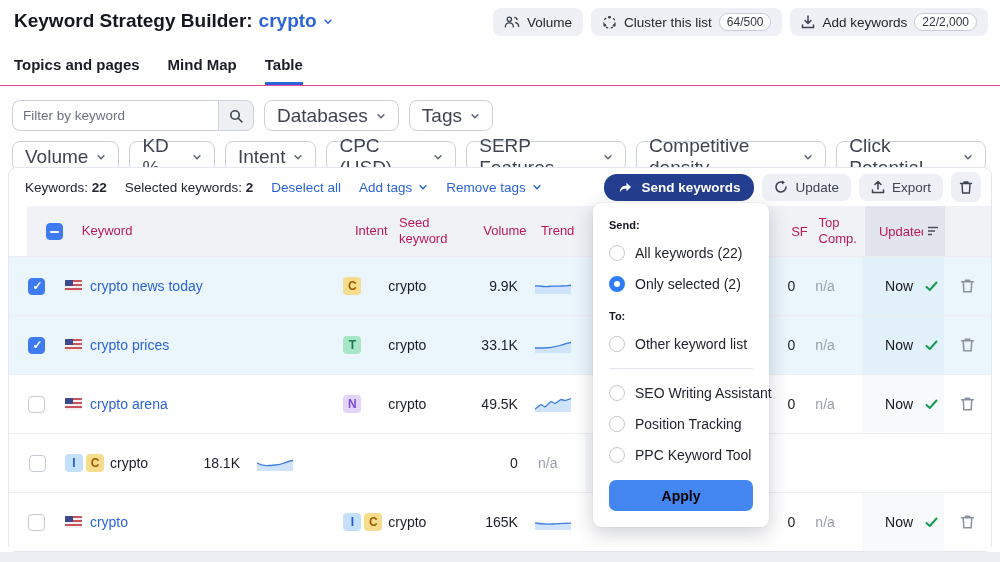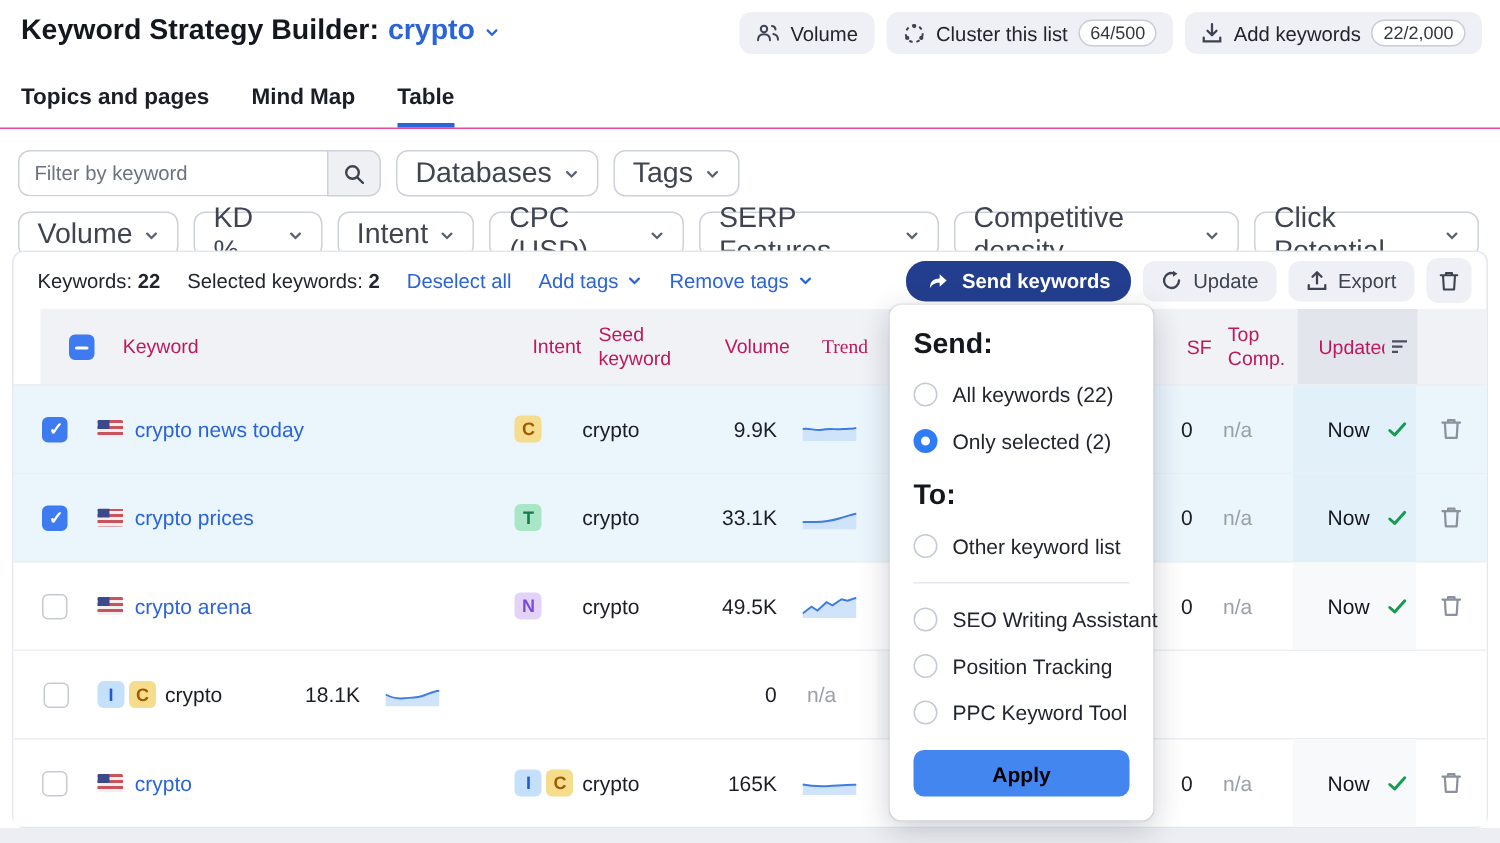--- a/index.html
+++ b/index.html
@@ -81,21 +81,21 @@
   .intent-C { background:#f6dc8d; color:#a05a00; }
   .intent-T { background:#a9e6c5; color:#157a52; }
   .intent-N { background:#e3d3f9; color:#7a4bd6; }
   .intent-I { background:#c5e0fb; color:#2159d6; }
 
   .spark { display:block; }
 
   
   .panel { position:absolute; left:593px; top:203px; width:176px; background:#fff; border-radius:8px;
            box-shadow:0 6px 20px rgba(30,35,60,.22), 0 0 1px rgba(30,35,60,.2); padding:16px 16px 16px 16px; z-index:50; }
-  .panel h4 { font-size:19px; color:#15171f; margin-bottom:14px; }
+  .panel h4 { font-size:11px; color:#15171f; margin-bottom:14px; }
   .opt { display:flex; align-items:center; gap:10px; font-size:14px; color:#23252e; margin-bottom:15px; cursor:pointer; }
   .radio { width:16px; height:16px; border-radius:50%; border:1.5px solid #c4c9d3; background:#fff; flex:0 0 auto; }
   .radio.sel { border:5px solid #2f7cf6; }
   .panel hr { border:none; border-top:1px solid #e4e7ee; margin:16px 0 16px 0; }
   .apply-btn { width:100%; height:31px; background:#4486f0; color:#000000; font-weight:bold; font-size:14px; border:none; border-radius:7px; font-family:inherit; cursor:pointer; margin-top:2px; }
 
   .bottom-strip { position:absolute; left:0; top:552px; width:1000px; height:10px; background:#edeef3; }
   svg { display:block; }
 </style>
 </head>
@@ -307,21 +307,21 @@
     </div>
 
     <div class="thead">
       <div class="col-check">
           <span class="cb indet"></span>
         </div>
       <div class="col-keyword hl">Keyword</div>
       <div class="col-intent hl">Intent</div>
       <div class="col-seed hl" style="width:75px; max-width:75px; padding-right:14px;">Seed keyword</div>
       <div class="col-volume hl">Volume</div>
-      <div class="col-trend hl" style="justify-content:flex-end; padding-left:10px;font-family:Liberation Serif, serif;">
+      <div class="col-trend hl" style="justify-content:center; padding-left:10px;">
           <span>Trend</span>
         </div>
       <div class="col-potential hl hl-right">Click potential</div>
       <div class="col-spacer"></div>
       <div class="col-sf">SF</div>
       <div class="col-top hl">Top Comp.</div>
       <div class="col-updated">
         <span class="updated-label">Updated</span>
         <span class="ic">
           <svg width="11" height="10" viewBox="0 0 11 10">

